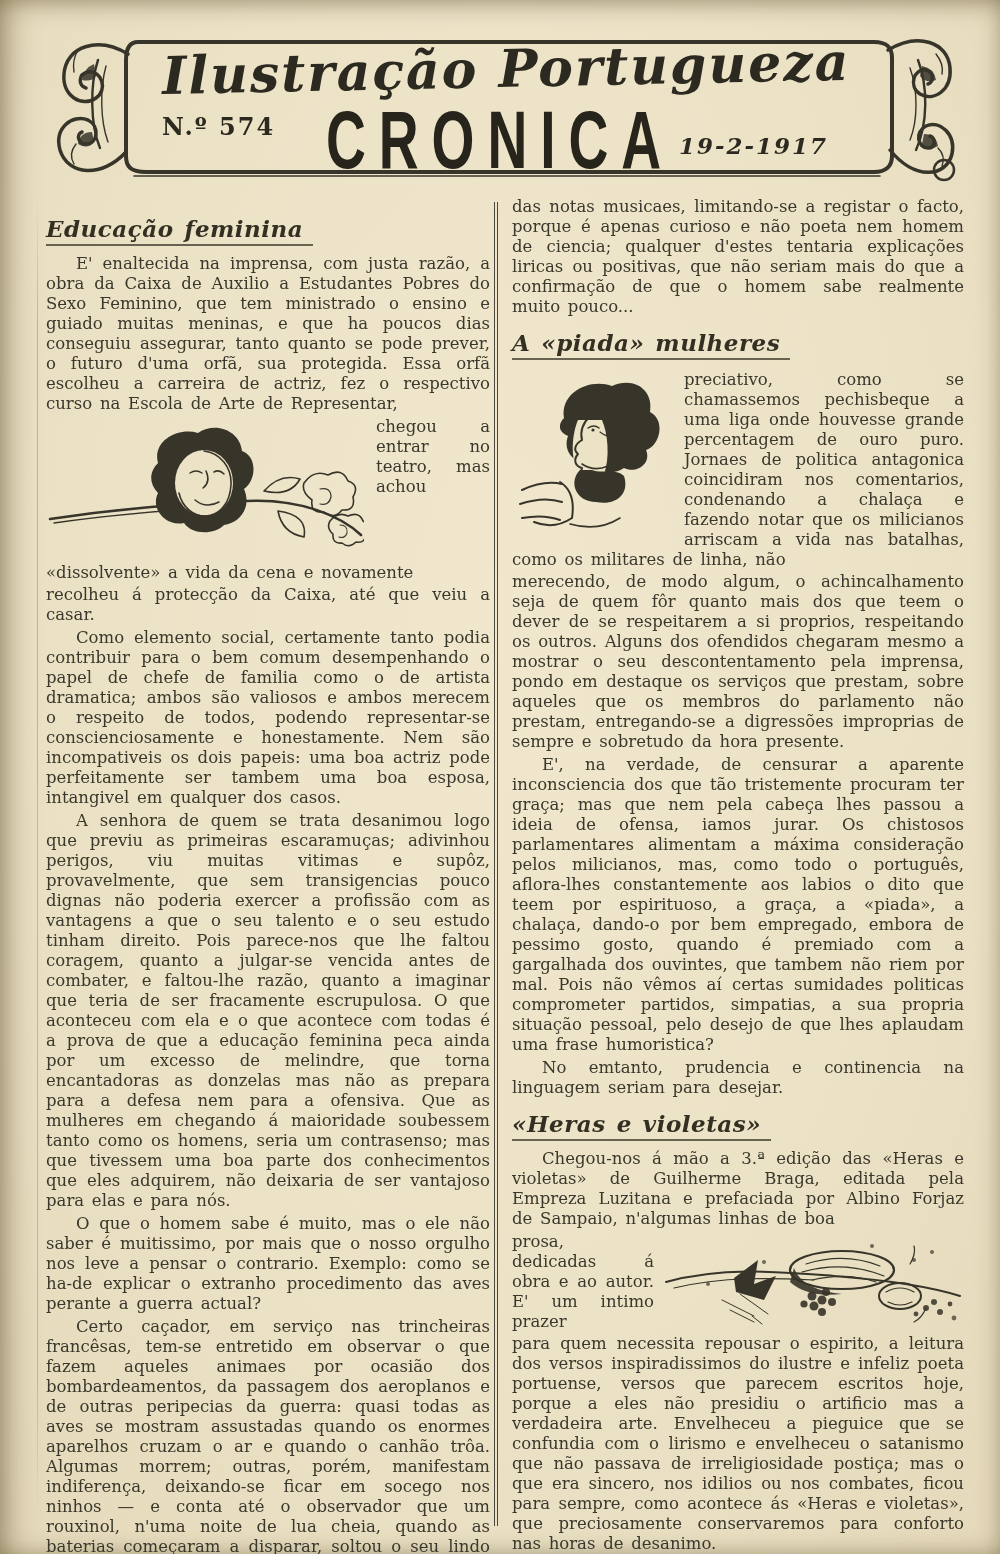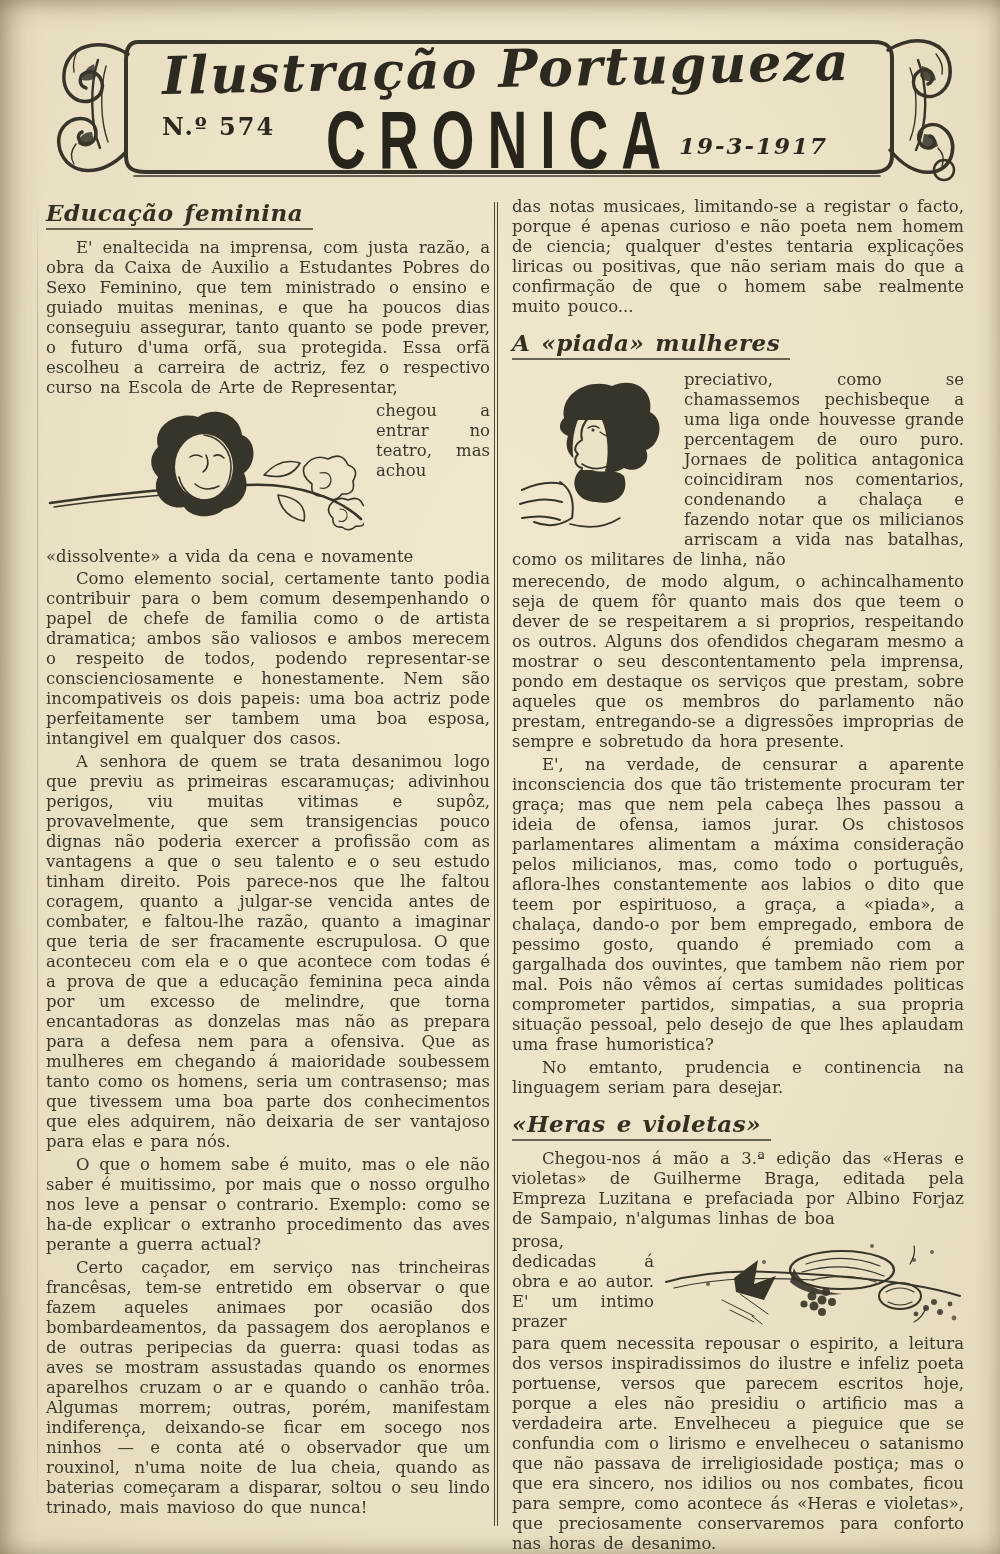--- a/index.html
+++ b/index.html
@@ -88,46 +88,47 @@
       <path class="ink" stroke-width="3.5" d="M846,30 C876,12 906,22 908,48 C910,70 892,82 878,74 C866,66 872,48 884,50 C892,52 892,62 886,64"></path>
       <path class="ink" stroke-width="3.5" d="M848,130 C872,160 904,158 910,134 C914,114 898,100 884,106 C872,112 876,128 886,128 C894,128 894,118 888,116"></path>
       <path class="ink" stroke-width="2.4" d="M876,40 C886,66 886,104 874,130"></path>
       <path class="ink" stroke-width="1.4" d="M868,48 C876,70 876,100 868,120 M894,34 q8,10 6,20 M896,128 q8,8 4,18"></path>
       <path class="ink-fill" d="M880,46 q12,2 14,14 q-10,4 -16,-4 Z M882,114 q12,0 14,12 q-10,6 -16,-2 Z" opacity=".85"></path>
       <circle class="ink" stroke-width="2.5" cx="902" cy="150" r="10"></circle>
     </svg>
     <div class="masthead-script">Ilustração Portugueza</div>
     <div class="masthead-title">CRONICA</div>
     <div class="masthead-issue">N.º 574</div>
-    <div class="masthead-date">19-3-1917</div>
+    <div class="masthead-date">19-2-1917</div>
   </div>
 
   <div class="divider"></div>
 
   <div class="col col-left">
     <div>
-      <span class="section-heading" style="margin-top:0;">Educação feminina</span>
+      <span class="section-heading" style="margin-top:16px;">Educação feminina</span>
       <p class="para">E' enaltecida na imprensa, com justa razão, a obra da Caixa de Auxilio a Estudantes Pobres do Sexo Feminino, que tem ministrado o ensino e guiado muitas meninas, e que ha poucos dias conseguiu assegurar, tanto quanto se pode prever, o futuro d'uma orfã, sua protegida. Essa orfã escolheu a carreira de actriz, fez o respectivo curso na Escola de Arte de Representar,</p>
       <div class="wrapblock">
         <svg class="illo illo-left" width="318" height="142" viewBox="0 0 318 142">
           <path class="ink" stroke-width="2.6" d="M4,98 C70,88 122,84 200,80 C255,77 296,96 315,114"></path>
           <path class="ink" stroke-width="1.4" d="M8,102 C70,93 120,89 190,85"></path>
           <path class="ink-fill" d="M112,42 C106,20 132,6 152,12 C170,0 194,10 196,30 C212,36 210,60 198,68 C206,86 194,102 178,104 C168,114 146,114 138,102 C120,106 104,88 112,72 C102,62 104,50 112,42 Z"></path>
           <ellipse class="paperfill" cx="158" cy="62" rx="29" ry="33"></ellipse>
           <path class="ink" stroke-width="1.6" d="M158,30 C174,32 186,46 185,64 C184,82 174,94 160,95 C148,96 136,86 133,72"></path>
           <path class="ink" stroke-width="1.5" d="M144,52 q6,-4 12,0 M168,51 q5,-3 10,2 M160,50 q5,11 -3,17 M149,79 q11,9 24,2"></path>
           <path class="ink" stroke-width="1.2" d="M141,88 q14,12 34,4"></path>
           <path class="ink" stroke-width="1.6" d="M218,70 q16,-18 36,-12 q-10,18 -36,12 Z M232,90 q4,22 26,26 q4,-22 -26,-26 Z"></path>
           <path class="ink" stroke-width="1.6" d="M258,62 q10,-14 24,-8 q14,-8 20,6 q12,4 5,16 q3,14 -11,13 q-8,10 -18,2 q-14,2 -12,-12 q-11,-8 -8,-17 Z"></path>
           <path class="ink" stroke-width="1.2" d="M274,68 q11,-2 11,8 q-2,9 -11,7"></path>
           <path class="ink" stroke-width="1.6" d="M284,100 q8,-10 18,-5 q11,-5 15,5 q8,4 2,12 q1,11 -9,9 q-7,7 -14,1 q-10,1 -9,-9 q-7,-6 -3,-13 Z"></path>
           <path class="ink" stroke-width="1.1" d="M294,104 q8,0 7,8 q-2,6 -8,4"></path>
         </svg>
         <span>chegou a entrar no teatro, mas achou «dissolvente» a vida da cena e novamente</span>
       </div>
+      <p class="para noindent" style="clear:both;">recolheu á protecção da Caixa, até que veiu a casar.</p>
       <p class="para">Como elemento social, certamente tanto podia contribuir para o bem comum desempenhando o papel de chefe de familia como o de artista dramatica; ambos são valiosos e ambos merecem o respeito de todos, podendo representar-se conscienciosamente e honestamente. Nem são incompativeis os dois papeis: uma boa actriz pode perfeitamente ser tambem uma boa esposa, intangivel em qualquer dos casos.</p>
       <p class="para">A senhora de quem se trata desanimou logo que previu as primeiras escaramuças; adivinhou perigos, viu muitas vitimas e supôz, provavelmente, que sem transigencias pouco dignas não poderia exercer a profissão com as vantagens a que o seu talento e o seu estudo tinham direito. Pois parece-nos que lhe faltou coragem, quanto a julgar-se vencida antes de combater, e faltou-lhe razão, quanto a imaginar que teria de ser fracamente escrupulosa. O que aconteceu com ela e o que acontece com todas é a prova de que a educação feminina peca ainda por um excesso de melindre, que torna encantadoras as donzelas mas não as prepara para a defesa nem para a ofensiva. Que as mulheres em chegando á maioridade soubessem tanto como os homens, seria um contrasenso; mas que tivessem uma boa parte dos conhecimentos que eles adquirem, não deixaria de ser vantajoso para elas e para nós.</p>
     </div>
 
     <div>
       <p class="para">O que o homem sabe é muito, mas o ele não saber é muitissimo, por mais que o nosso orgulho nos leve a pensar o contrario. Exemplo: como se ha-de explicar o extranho procedimento das aves perante a guerra actual?</p>
       <p class="para">Certo caçador, em serviço nas trincheiras francêsas, tem-se entretido em observar o que fazem aqueles animaes por ocasião dos bombardeamentos, da passagem dos aeroplanos e de outras peripecias da guerra: quasi todas as aves se mostram assustadas quando os enormes aparelhos cruzam o ar e quando o canhão trôa. Algumas morrem; outras, porém, manifestam indiferença, deixando-se ficar em socego nos ninhos — e conta até o observador que um rouxinol, n'uma noite de lua cheia, quando as baterias começaram a disparar, soltou o seu lindo trinado, mais mavioso do que nunca!</p>
       
     </div>
   </div>

